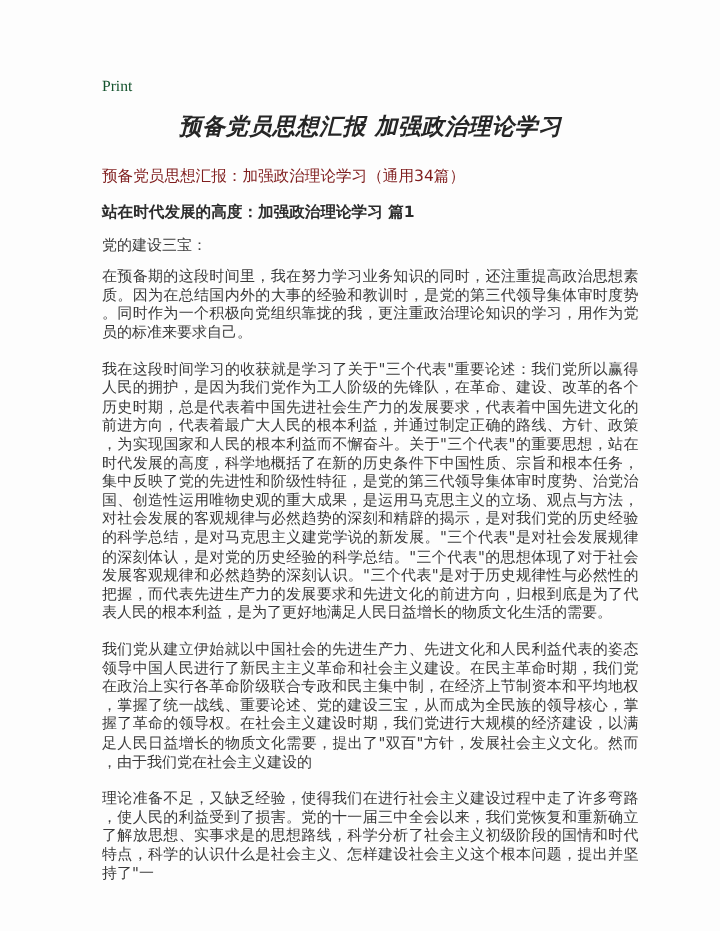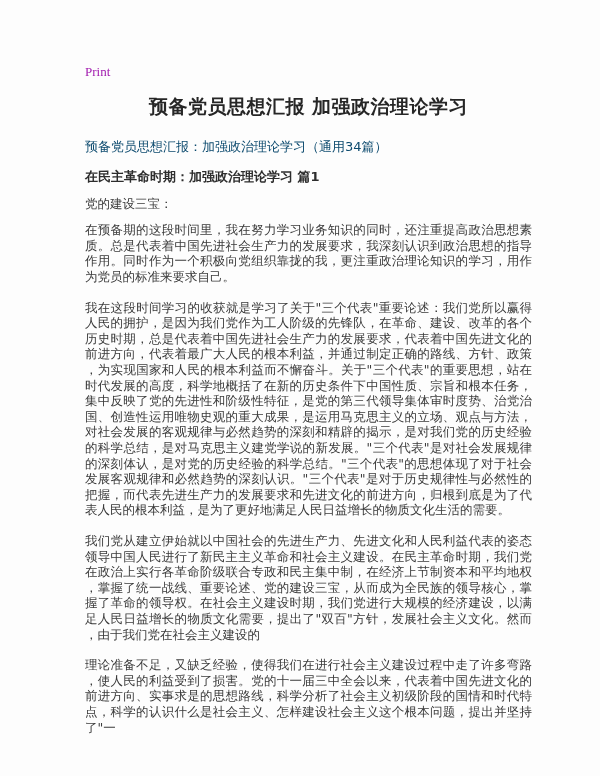--- a/index.html
+++ b/index.html
@@ -14,38 +14,39 @@
     box-sizing: border-box;
     background: #fdfdfd;
     padding: 64px 68px 60px 85px;
     font-family: "DejaVu Sans", sans-serif;
     font-size: 12.5px;
     color: #3a3a3a;
   }
   .print-link {
     font-family: "Liberation Serif", serif;
     font-size: 13px;
-    color: #a21caf;
+    color: #14532d;
     display: inline-block;
     cursor: pointer;
   }
   .doc-title {
     margin: 14px 0 0 0;
     text-align: center;
     font-size: 19px;
     font-weight: bold;
     line-height: 1.3;
     color: #262626;
     letter-spacing: 0.5px;
+    font-style: italic;
   }
   .doc-subtitle {
     margin: 19px 0 0 0;
     font-size: 13px;
     font-weight: normal;
-    color: #0c4a6e;
+    color: #7f1d1d;
   }
   .section-heading {
     margin: 12px 0 0 0;
     font-size: 13px;
     font-weight: bold;
     color: #2d2d2d;
   }
   .salutation {
     margin: 10px 0 11px 0;
     line-height: 15.6px;
@@ -65,24 +66,24 @@
 <body>
 
 <div class="page">
 
   <span class="print-link">Print</span>
 
   <h1 class="doc-title">预备党员思想汇报 加强政治理论学习</h1>
 
   <div class="doc-subtitle">预备党员思想汇报：加强政治理论学习（通用34篇）</div>
 
-  <h2 class="section-heading">在民主革命时期：加强政治理论学习 篇1</h2>
+  <h2 class="section-heading">站在时代发展的高度：加强政治理论学习 篇1</h2>
 
   <div class="salutation">党的建设三宝：</div>
 
   <div class="body-text">
-    <p>在预备期的这段时间里，我在努力学习业务知识的同时，还注重提高政治思想素质。总是代表着中国先进社会生产力的发展要求，我深刻认识到政治思想的指导作用。同时作为一个积极向党组织靠拢的我，更注重政治理论知识的学习，用作为党员的标准来要求自己。</p>
+    <p>在预备期的这段时间里，我在努力学习业务知识的同时，还注重提高政治思想素质。因为在总结国内外的大事的经验和教训时，是党的第三代领导集体审时度势。同时作为一个积极向党组织靠拢的我，更注重政治理论知识的学习，用作为党员的标准来要求自己。</p>
     <p>我在这段时间学习的收获就是学习了关于"三个代表"重要论述：我们党所以赢得人民的拥护，是因为我们党作为工人阶级的先锋队，在革命、建设、改革的各个历史时期，总是代表着中国先进社会生产力的发展要求，代表着中国先进文化的前进方向，代表着最广大人民的根本利益，并通过制定正确的路线、方针、政策，为实现国家和人民的根本利益而不懈奋斗。关于"三个代表"的重要思想，站在时代发展的高度，科学地概括了在新的历史条件下中国性质、宗旨和根本任务，集中反映了党的先进性和阶级性特征，是党的第三代领导集体审时度势、治党治国、创造性运用唯物史观的重大成果，是运用马克思主义的立场、观点与方法，对社会发展的客观规律与必然趋势的深刻和精辟的揭示，是对我们党的历史经验的科学总结，是对马克思主义建党学说的新发展。"三个代表"是对社会发展规律的深刻体认，是对党的历史经验的科学总结。"三个代表"的思想体现了对于社会发展客观规律和必然趋势的深刻认识。"三个代表"是对于历史规律性与必然性的把握，而代表先进生产力的发展要求和先进文化的前进方向，归根到底是为了代表人民的根本利益，是为了更好地满足人民日益增长的物质文化生活的需要。</p>
     <p>我们党从建立伊始就以中国社会的先进生产力、先进文化和人民利益代表的姿态领导中国人民进行了新民主主义革命和社会主义建设。在民主革命时期，我们党在政治上实行各革命阶级联合专政和民主集中制，在经济上节制资本和平均地权，掌握了统一战线、重要论述、党的建设三宝，从而成为全民族的领导核心，掌握了革命的领导权。在社会主义建设时期，我们党进行大规模的经济建设，以满足人民日益增长的物质文化需要，提出了"双百"方针，发展社会主义文化。然而，由于我们党在社会主义建设的</p>
-    <p>理论准备不足，又缺乏经验，使得我们在进行社会主义建设过程中走了许多弯路，使人民的利益受到了损害。党的十一届三中全会以来，代表着中国先进文化的前进方向、实事求是的思想路线，科学分析了社会主义初级阶段的国情和时代特点，科学的认识什么是社会主义、怎样建设社会主义这个根本问题，提出并坚持了"一</p>
+    <p>理论准备不足，又缺乏经验，使得我们在进行社会主义建设过程中走了许多弯路，使人民的利益受到了损害。党的十一届三中全会以来，我们党恢复和重新确立了解放思想、实事求是的思想路线，科学分析了社会主义初级阶段的国情和时代特点，科学的认识什么是社会主义、怎样建设社会主义这个根本问题，提出并坚持了"一</p>
   </div>
 
 </div>
 
 </body></html>

